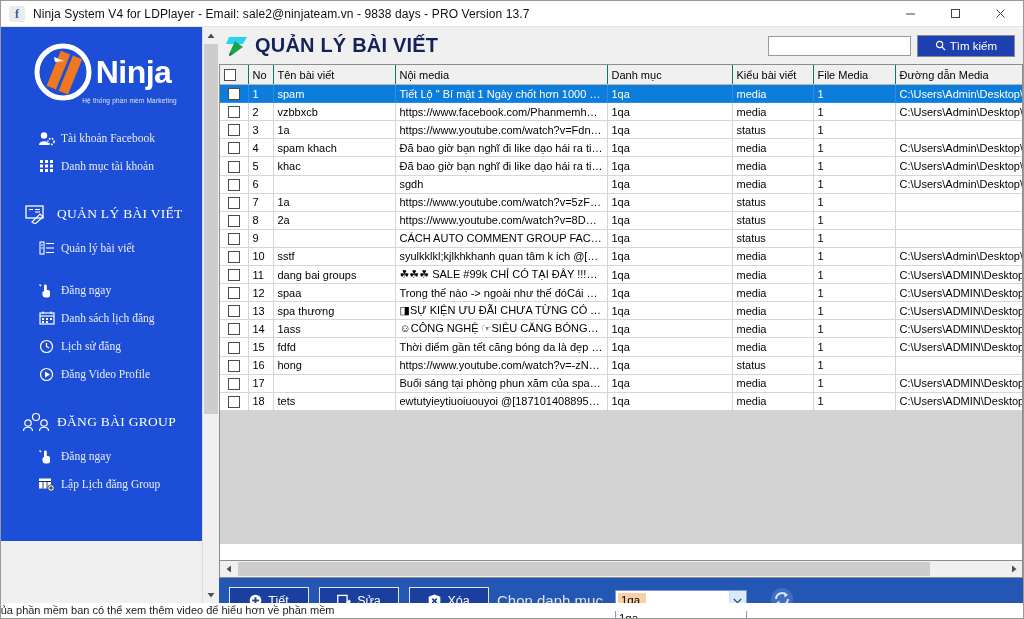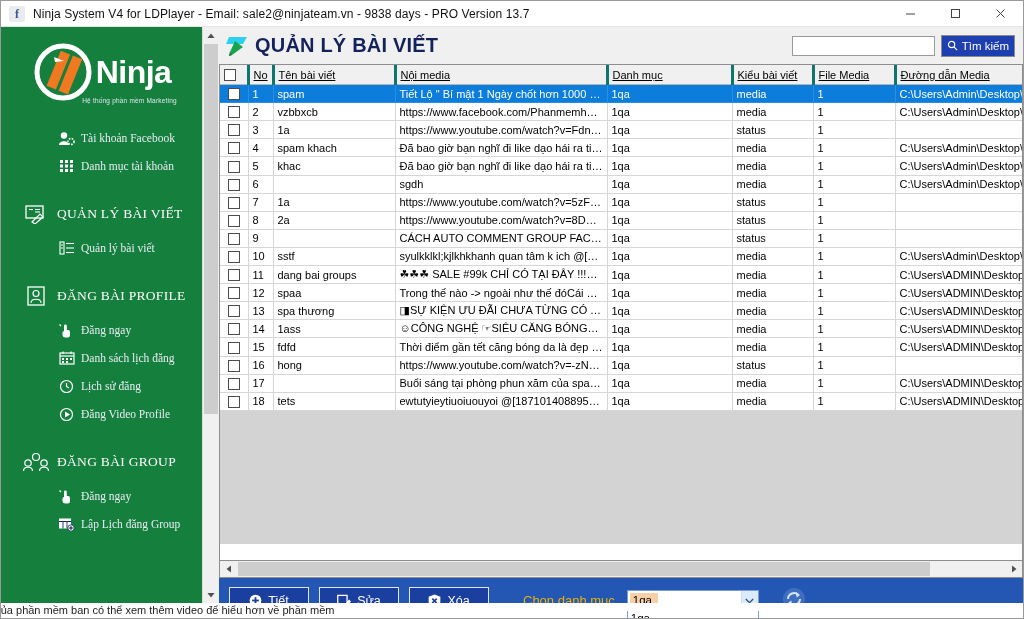--- a/index.html
+++ b/index.html
@@ -44,22 +44,22 @@
   .tb-btns { margin-left: auto; display: flex; height: 26px; }
   .tb-btn {
     width: 45px; height: 26px;
     display: flex; align-items: center; justify-content: center;
     color: #444;
   }
 
   
   .sidebar {
     position: absolute; left: 0; top: 26px;
-    width: 201px; height: 576px;
-    background: #15803d;
+    width: 201px; height: 514px;
+    background: #1d4ed8;
     overflow: hidden;
   }
   .logo-wrap {
     padding: 14px 0 10px 0;
     display: flex; flex-direction: column; align-items: center;
   }
   .logo-row { display: flex; align-items: center; }
   .logo-mark { width: 62px; height: 62px; position: relative; }
   .logo-text {
     color: #ffffff; font-size: 32px; font-weight: bold;
@@ -81,21 +81,21 @@
     letter-spacing: 0.3px;
     text-transform: uppercase;
     white-space: nowrap;
   }
   .nav-group-title .gicon {
     width: 26px; height: 22px; margin-right: 8px;
     flex: 0 0 auto; display: flex; align-items: center; justify-content: center;
   }
   .nav-item {
     display: flex; align-items: center;
-    padding: 6px 0 6px 56px;
+    padding: 6px 0 6px 36px;
     color: #e8ecf4;
     font-size: 11.5px;
     font-family: "Liberation Serif", serif;
     white-space: nowrap;
     cursor: default;
   }
   .nav-item .nicon {
     width: 19px; height: 16px; margin-right: 5px;
     flex: 0 0 auto; display: flex; align-items: center; justify-content: center;
   }
@@ -149,21 +149,21 @@
   }
   .search-input {
     width: 143px; height: 20px;
     border: 1px solid #9a9a9a; background: #fff;
     font-size: 11px; padding: 0 3px;
     outline: none;
     font-family: "Liberation Sans", sans-serif;
   }
   .search-btn {
     margin-left: 6px;
-    height: 22px; padding: 0 5px;
+    height: 22px; padding: 0 17px;
     background: #1d3fb0; color: #fff;
     border: 1px solid #8a8a8a;
     font-size: 11.5px;
     display: flex; align-items: center; gap: 4px;
     cursor: pointer;
     font-family: "Liberation Sans", sans-serif;
   }
   .search-btn svg { display: block; }
 
   
@@ -176,30 +176,29 @@
   }
   table.grid {
     border-collapse: collapse;
     table-layout: fixed;
     width: 1100px;
     font-size: 11px;
     font-family: "Liberation Sans", sans-serif;
   }
   table.grid th {
     background: #f0f0f0;
-    border-right: 3px solid #0f766e;
+    border-right: 1px solid #0f766e;
     border-bottom: 1px solid #b5b5b5;
     font-weight: normal;
     text-align: left;
     padding: 3px 4px;
     height: 19px;
     color: #000;
     white-space: nowrap;
     overflow: hidden;
-    text-decoration: underline;
   }
   table.grid td {
     border-right: 1px solid #d6d6d6;
     border-bottom: 1px solid #d6d6d6;
     padding: 2px 4px;
     height: 18px;
     color: #000;
     white-space: nowrap;
     overflow: hidden;
     text-overflow: ellipsis;
@@ -265,21 +264,21 @@
     color: #ffffff;
     font-size: 12.5px;
     display: flex; align-items: center; justify-content: center;
     gap: 6px;
     cursor: pointer;
     padding: 0 12px;
     font-family: "Liberation Sans", sans-serif;
   }
   .btn svg { display: block; }
   .cat-label {
-    color: #eab308; font-size: 13px; margin-left: 34px; white-space: nowrap;
+    color: #e5e5e5; font-size: 15px; margin-left: 8px; white-space: nowrap;
     font-family: "Liberation Sans", sans-serif;
   }
   .combo-wrap { position: relative; margin-left: 12px; }
   .combo {
     width: 132px; height: 21px;
     background: #ffffff;
     border: 1px solid #7a9cd4;
     display: flex; align-items: center;
     font-size: 11.5px;
   }
@@ -437,30 +436,20 @@
             <line x1="7" y1="2.5" x2="15" y2="2.5" stroke="#fff" stroke-width="1.1"></line>
             <line x1="7" y1="7" x2="15" y2="7" stroke="#fff" stroke-width="1.1"></line>
             <line x1="7" y1="11.5" x2="15" y2="11.5" stroke="#fff" stroke-width="1.1"></line>
           </svg>
         </span>
         <span>Quản lý bài viết</span>
       </div>
 
       <div class="group-gap"></div>
 
-      <div class="nav-group-title">
-        <span class="gicon">
-          <svg width="24" height="20" viewBox="0 0 24 20">
-            <rect x="4" y="1" width="16" height="18" fill="none" stroke="#fff" stroke-width="1.3"></rect>
-            <circle cx="12" cy="7.5" r="3" fill="none" stroke="#fff" stroke-width="1.2"></circle>
-            <path d="M7 17 C7 12 17 12 17 17" fill="none" stroke="#fff" stroke-width="1.2"></path>
-          </svg>
-        </span>
-        <span>ĐĂNG BÀI PROFILE</span>
-      </div>
       <div class="nav-item">
         <span class="nicon">
           <svg width="15" height="15" viewBox="0 0 15 15">
             <path d="M5 8 L5 3 A1.4 1.4 0 0 1 7.8 3 L7.8 7 L9 7 A2 2 0 0 1 11 9 L11 12 A2.5 2.5 0 0 1 8.5 14.5 L6.5 14.5 A3 3 0 0 1 3.5 11.5 L3.5 9 Z" fill="#fff"></path>
             <line x1="2" y1="3" x2="0.5" y2="1.5" stroke="#fff" stroke-width="1.2"></line>
           </svg>
         </span>
         <span>Đăng ngay</span>
       </div>
       <div class="nav-item">

